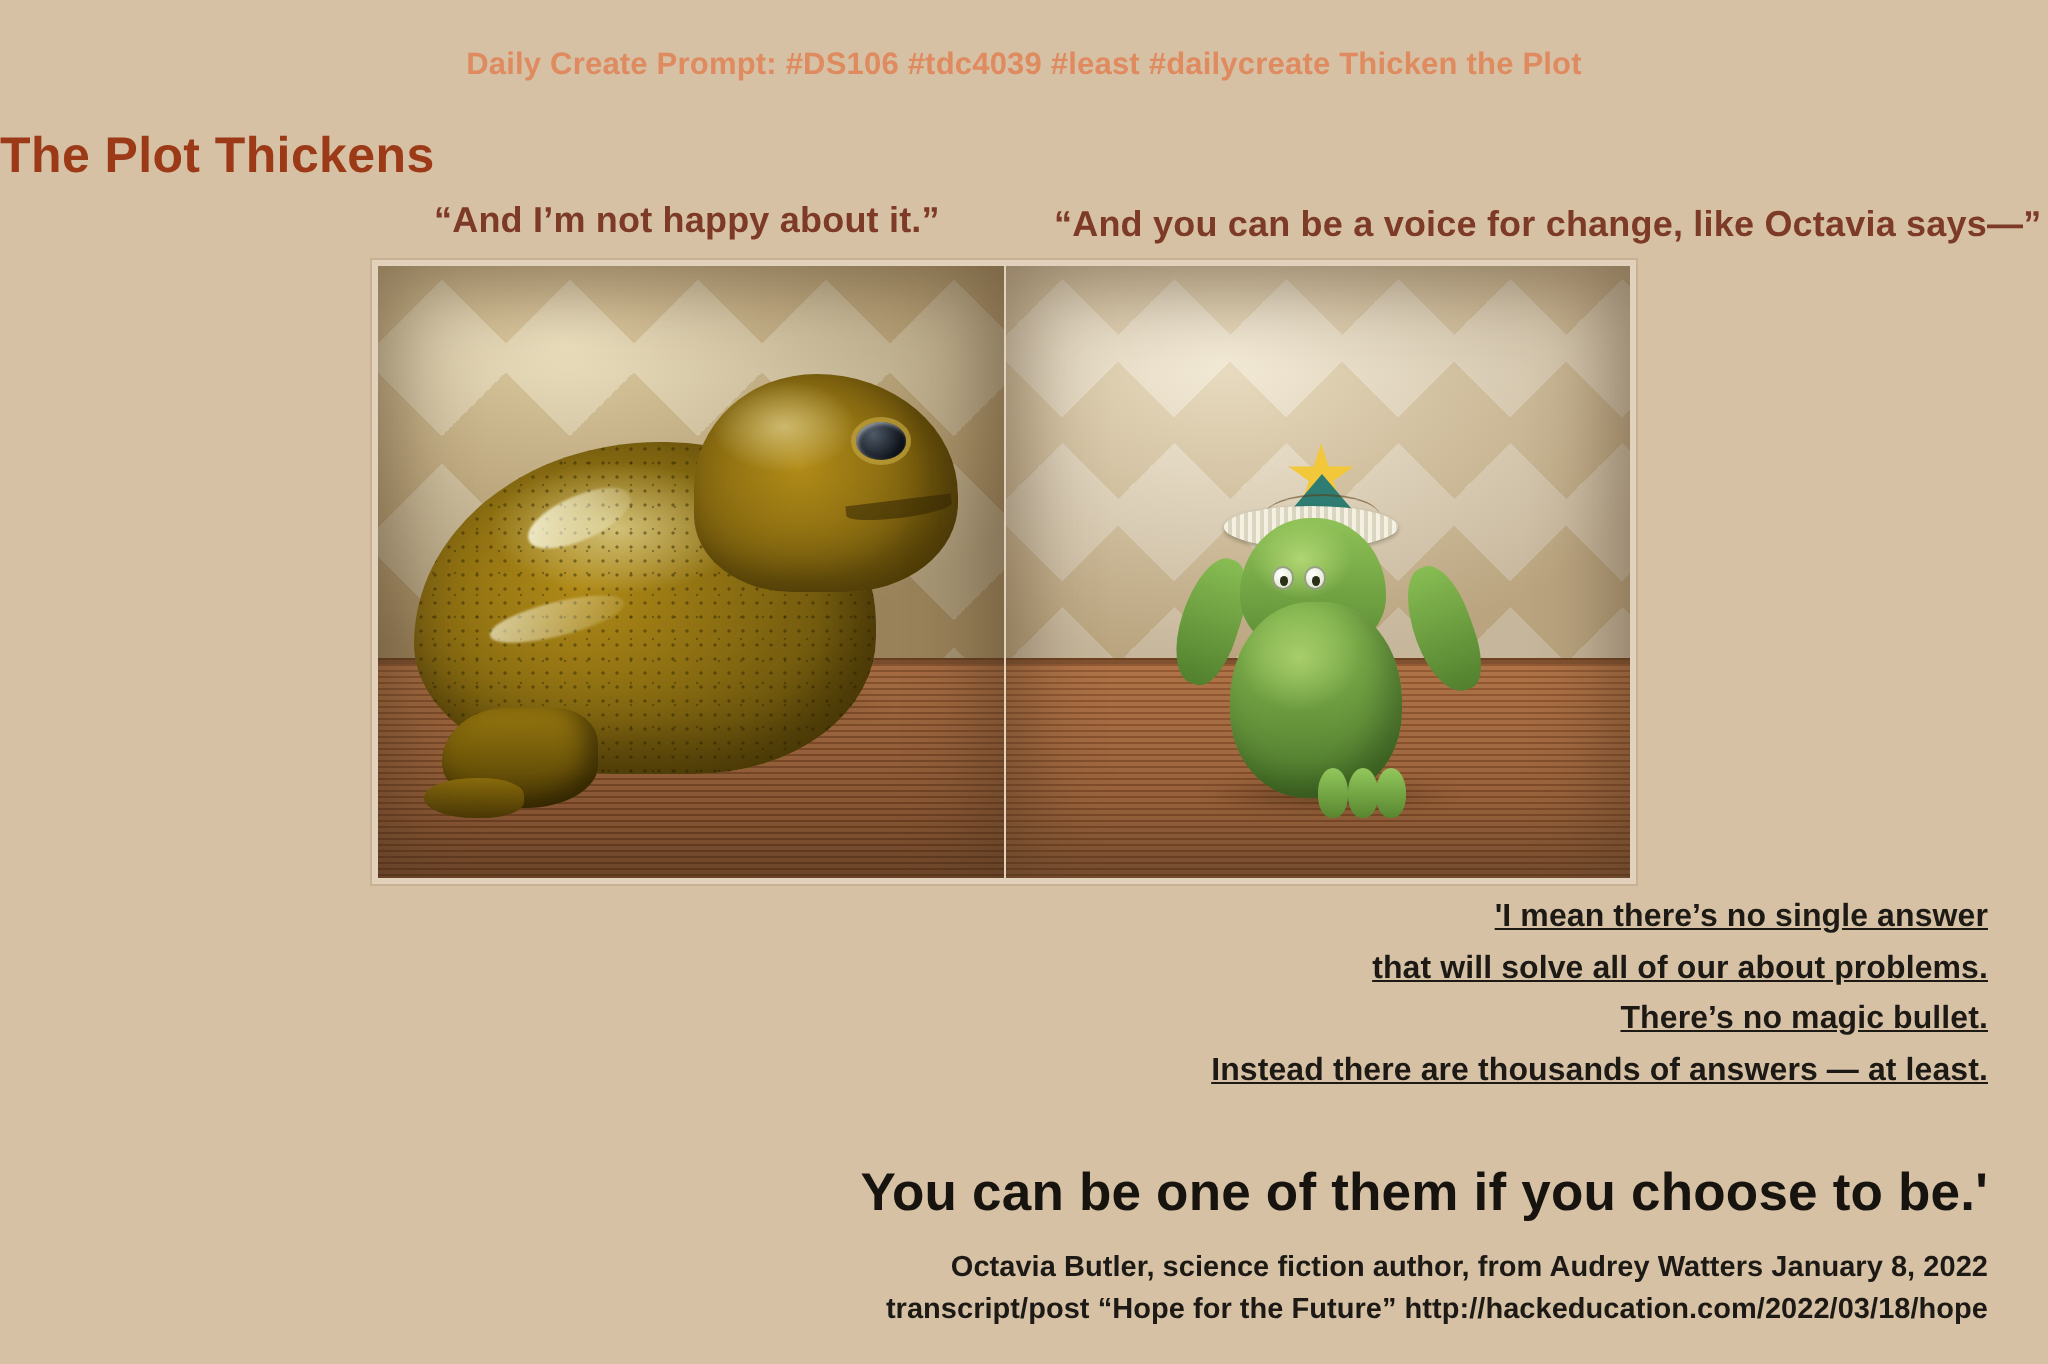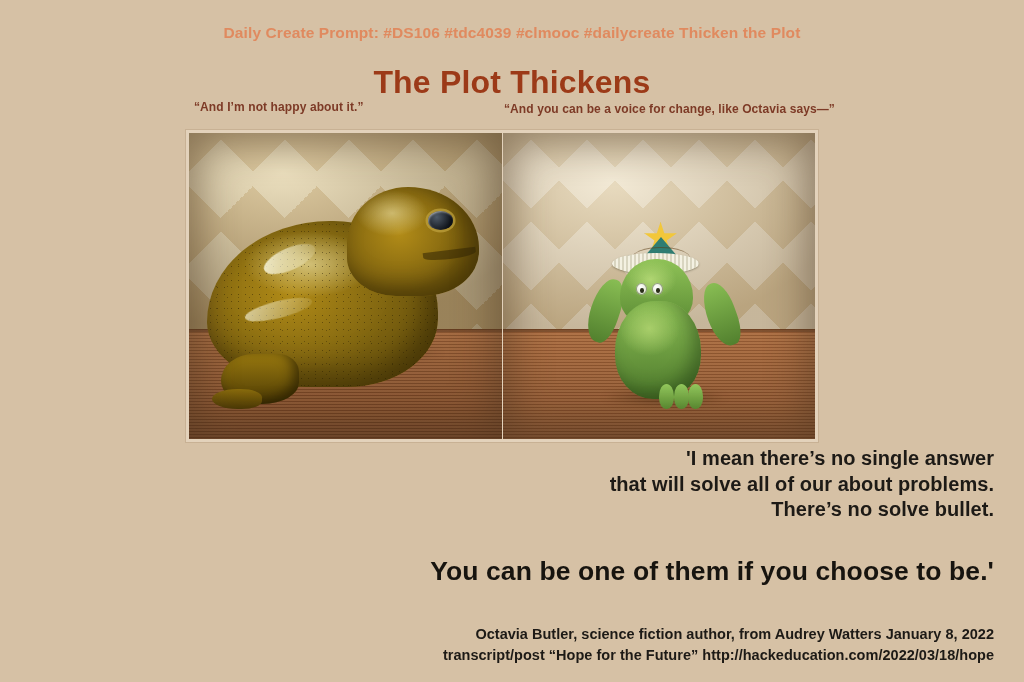--- a/index.html
+++ b/index.html
@@ -31,42 +31,43 @@
     letter-spacing: 0.1px;
     color: #e08a5f;
   }
 
   
   .poster-title {
     position: absolute;
     top: 64px;
     left: 0;
     width: 1024px;
-    text-align: center;
-    font-size: 32px;
+    text-align: left;
+    font-size: 25px;
     font-weight: 700;
     color: #9c3a18;
     letter-spacing: 0.2px;
   }
 
   
   .captions {
     position: absolute;
     top: 100px;
     left: 186px;
     width: 810px;
     height: 26px;
   }
   .caption {
     position: absolute;
-    font-size: 12px;
+    font-size: 18px;
     font-weight: 700;
     color: #7d3a26;
     white-space: nowrap;
     letter-spacing: 0.1px;
+    margin-left: 23px;
   }
   .caption.left  { left: 8px;  top: 0; }
   .caption.right { left: 318px; top: 2px; }
 
   
   .photo-strip {
     position: absolute;
     left: 186px;
     top: 130px;
     width: 632px;
@@ -398,29 +399,30 @@
   
   .quote-block {
     position: absolute;
     right: 30px;
     top: 446px;
     width: 560px;
     text-align: right;
     color: #1d1a16;
   }
   .quote-line {
-    font-size: 20px;
+    font-size: 16px;
     font-weight: 700;
     line-height: 25.5px;
     letter-spacing: 0.05px;
+    text-decoration: underline;
   }
   .quote-punch {
     position: absolute;
     right: 30px;
-    top: 556px;
+    top: 581px;
     width: 700px;
     text-align: right;
     font-size: 26.5px;
     font-weight: 700;
     color: #17140f;
     letter-spacing: 0.1px;
   }
   .attribution {
     position: absolute;
     right: 30px;
@@ -434,21 +436,21 @@
     font-weight: 700;
     line-height: 21px;
     letter-spacing: 0.02px;
   }
 </style>
 </head>
 <body>
 
 <div id="poster">
 
-  <div class="prompt-line">Daily Create Prompt:  #DS106  #tdc4039  #clmooc  #dailycreate Thicken the Plot</div>
+  <div class="prompt-line">Daily Create Prompt:  #DS106  #tdc4039  #least  #dailycreate Thicken the Plot</div>
 
   <div class="poster-title">The Plot Thickens</div>
 
   <div class="captions">
     <div class="caption left">“And I’m not happy about it.”</div>
     <div class="caption right">“And you can be a voice for change, like Octavia says—”</div>
   </div>
 
   <div class="photo-strip">
 
@@ -520,21 +522,22 @@
         </div>
       </div>
       <div class="photo-vignette"></div>
     </div>
 
   </div>
 
   <div class="quote-block">
     <div class="quote-line">'I mean there’s no single answer</div>
     <div class="quote-line">that will solve all of our about problems.</div>
-    <div class="quote-line">There’s no solve bullet.</div>
+    <div class="quote-line">There’s no magic bullet.</div>
+    <div class="quote-line">Instead there are thousands of answers — at least.</div>
   </div>
 
   <div class="quote-punch">You can be one of them if you choose to be.'</div>
 
   <div class="attribution">
     <div class="attr-line">Octavia Butler, science fiction author, from Audrey Watters January 8, 2022</div>
     <div class="attr-line">transcript/post “Hope for the Future” http://hackeducation.com/2022/03/18/hope</div>
   </div>
 
 </div>

